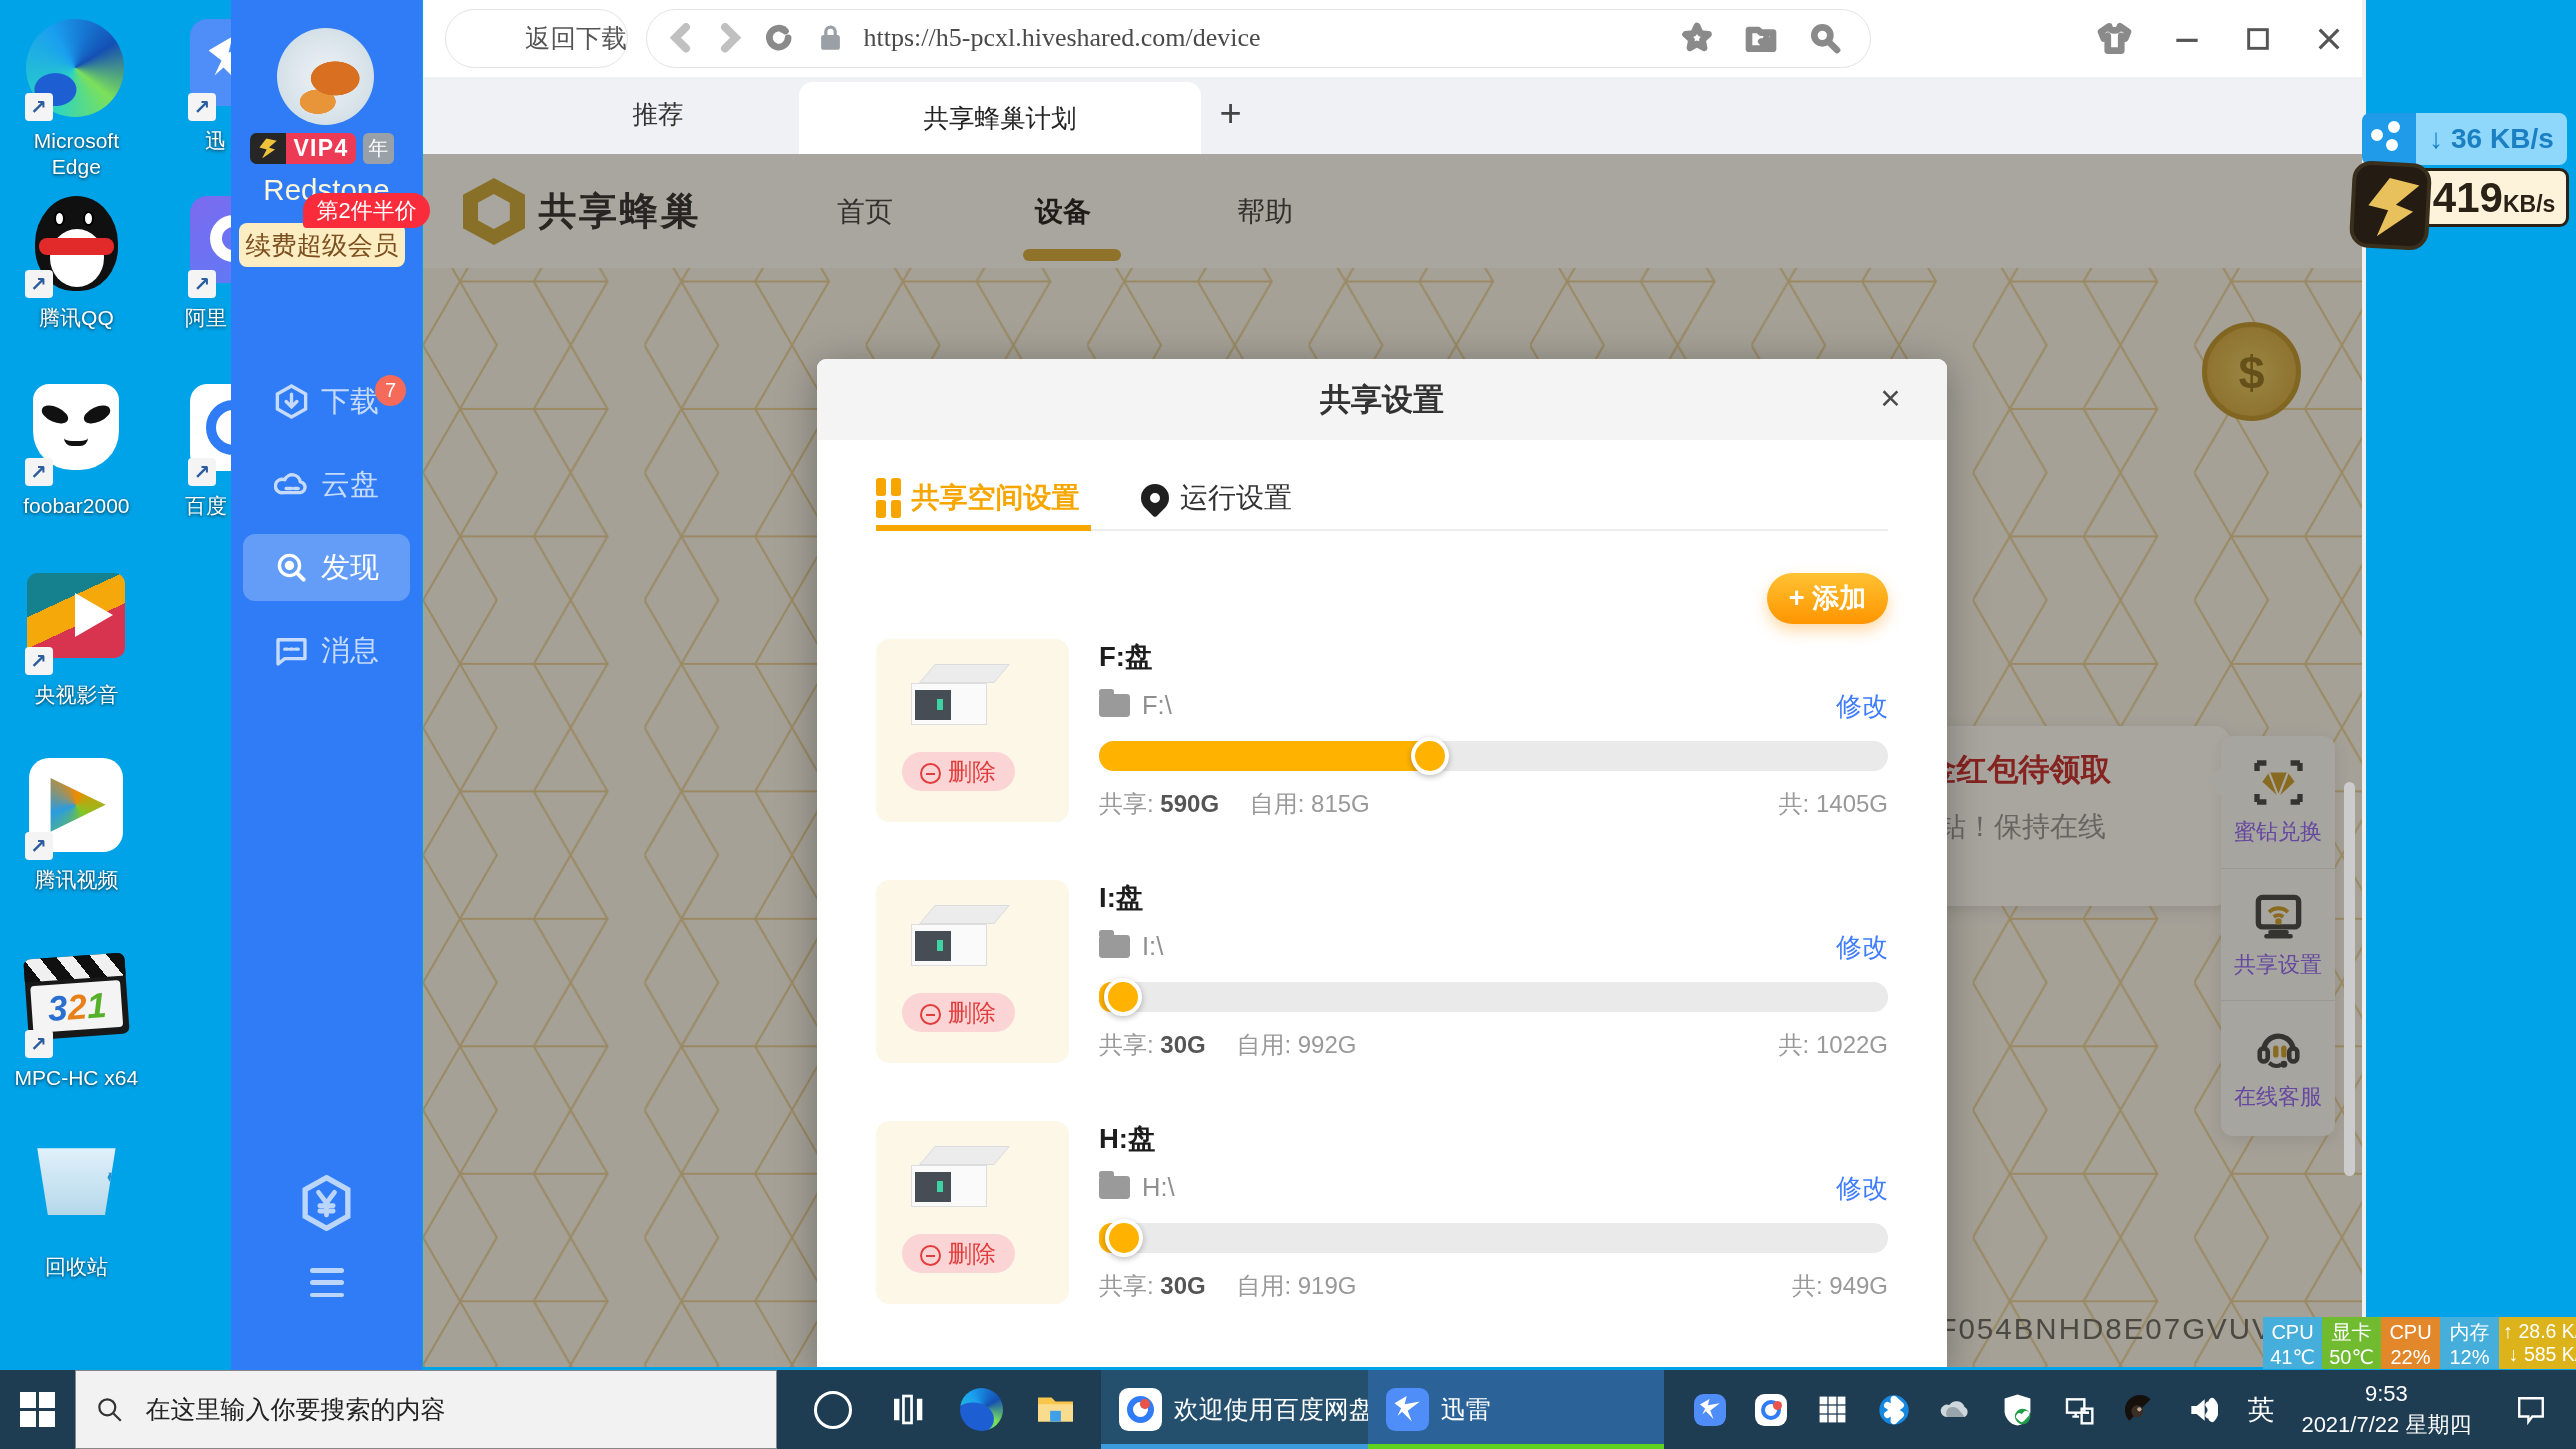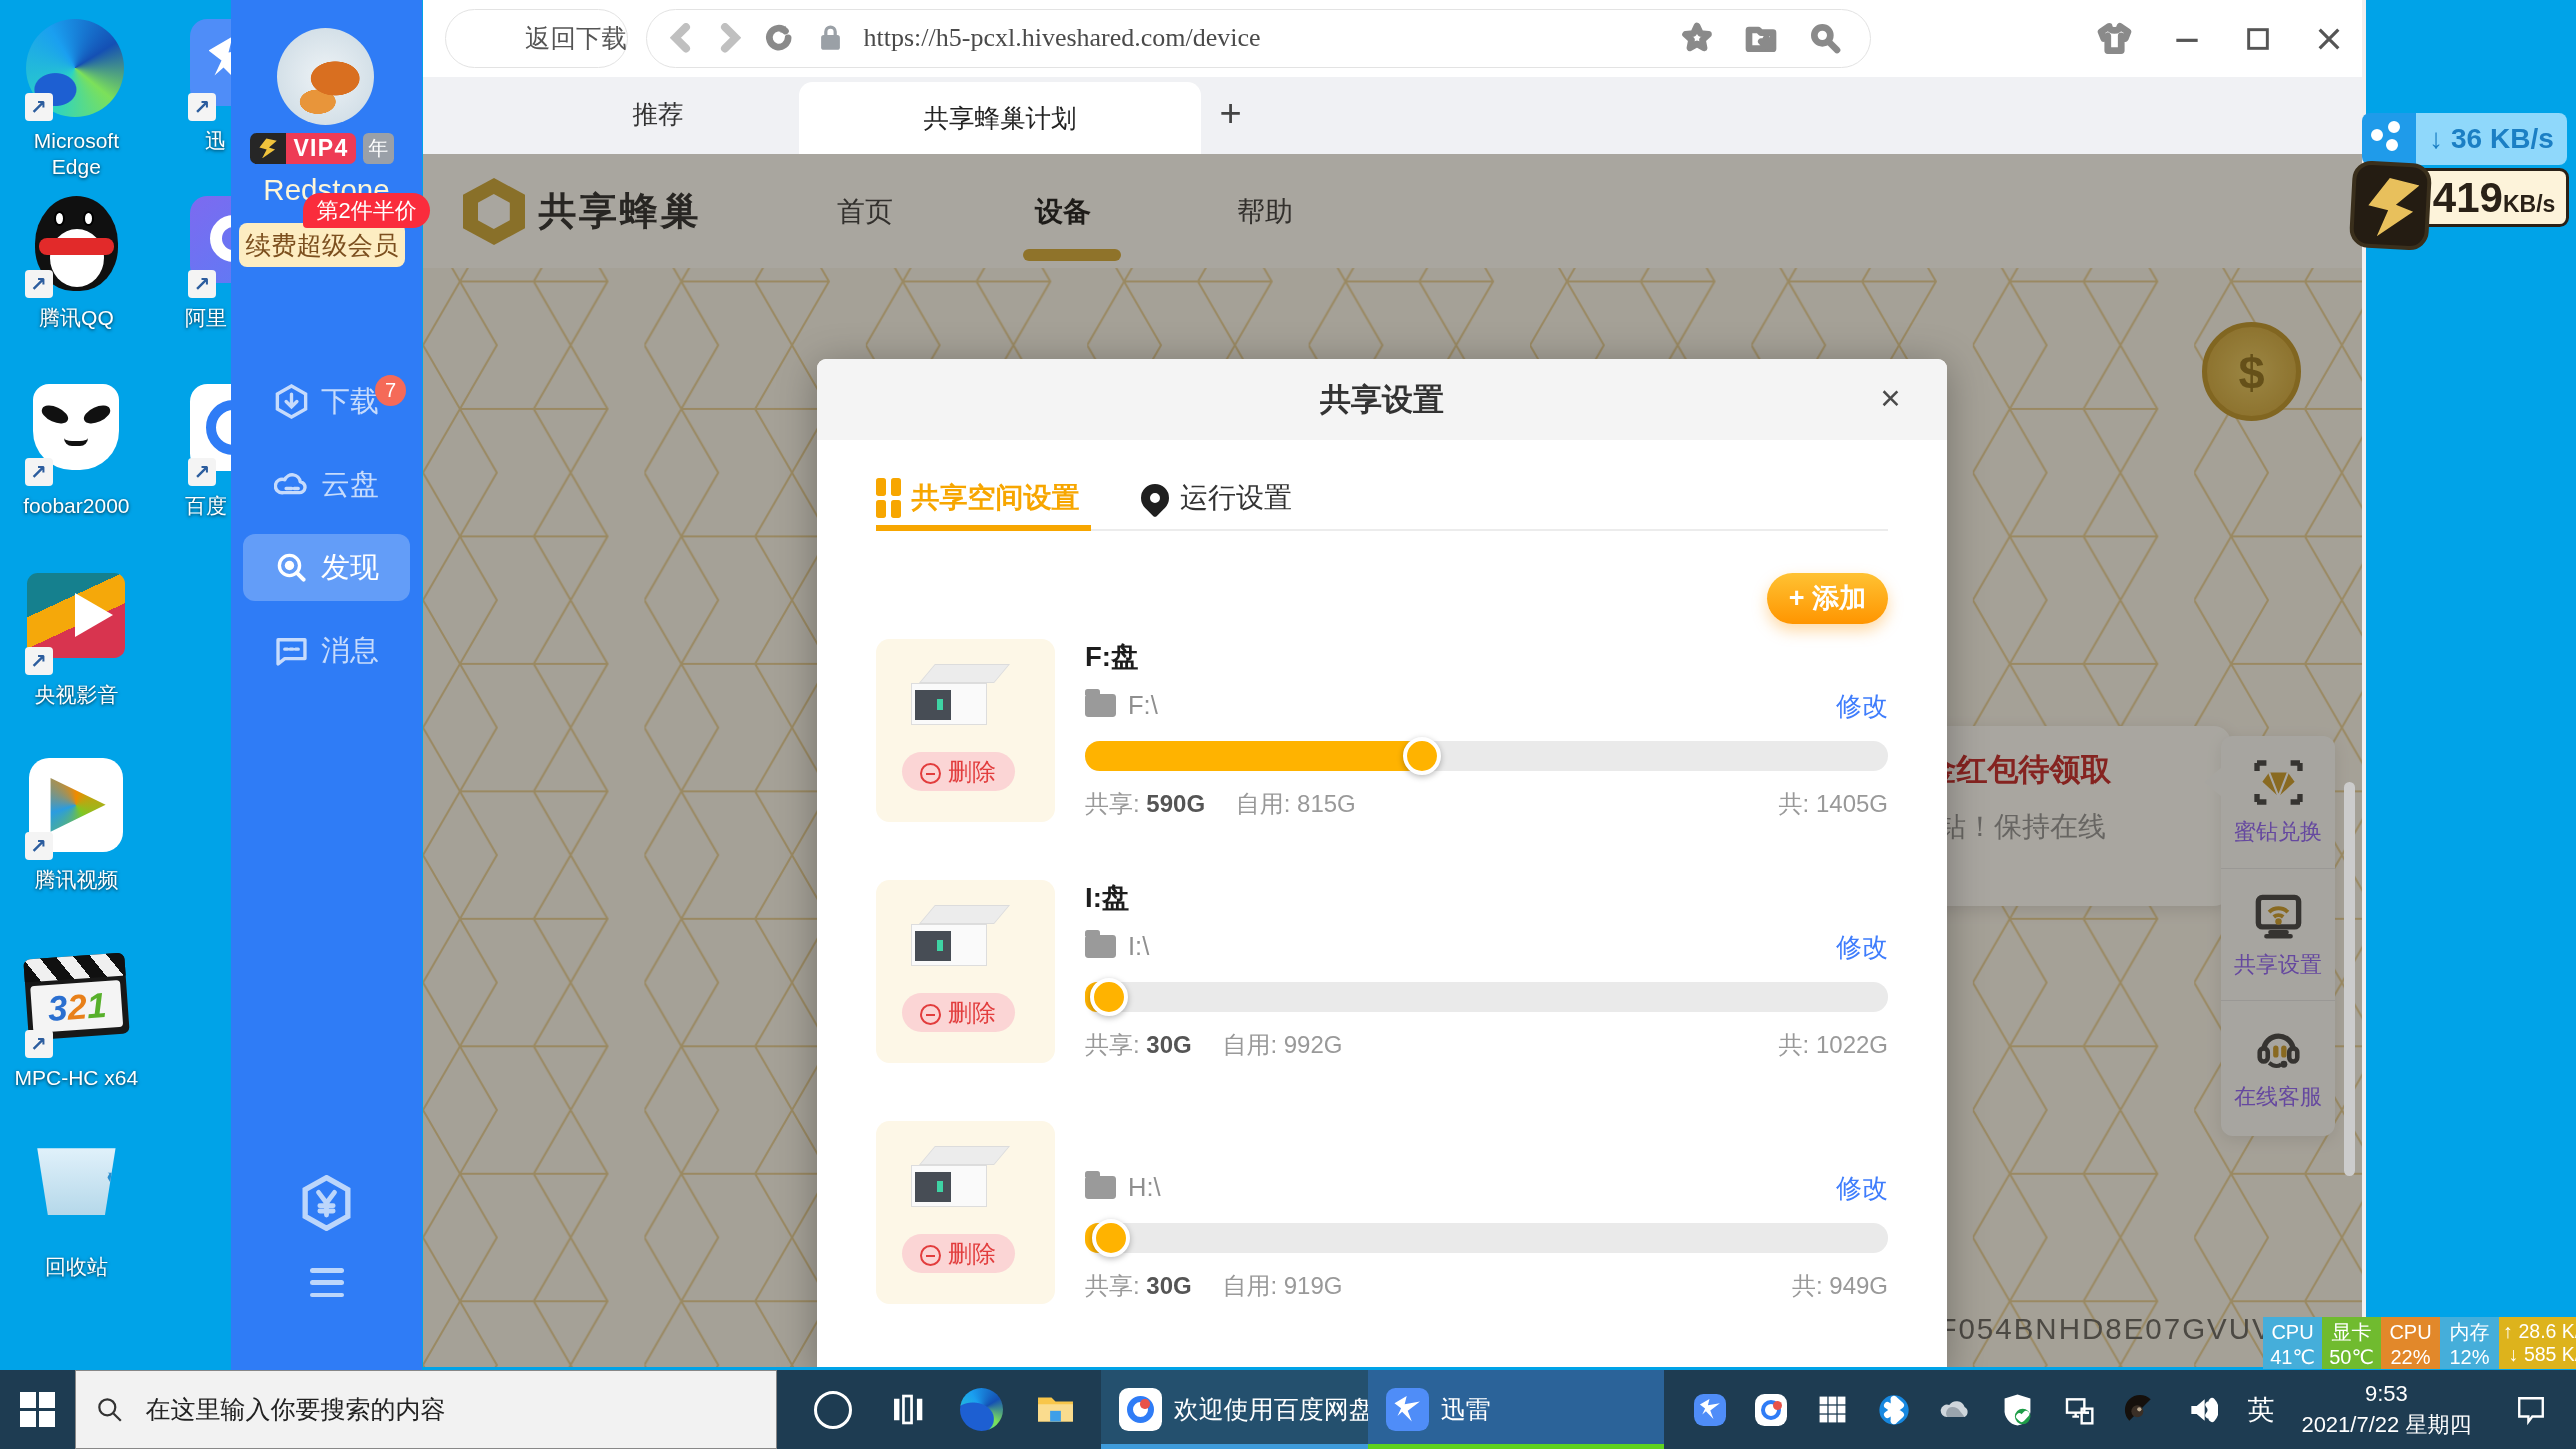--- a/index.html
+++ b/index.html
@@ -128,21 +128,21 @@
   .m-tab.on { color:#f7a600; font-weight:600; }
   .m-tab.off { color:#333; }
   .grid-ic { display:inline-grid; grid-template-columns:10px 10px; gap:4.7px; }
   .grid-ic i { width:10px; height:18px; background:#f7a600; border-radius:2.7px; }
   .pin-ic { width:28px; height:28px; background:#1f1f1f; border-radius:50% 50% 50% 2.7px; transform:rotate(-45deg); position:relative; }
   .pin-ic:after { content:""; position:absolute; left:8.7px; top:8.7px; width:10.7px; height:10.7px; background:#fff; border-radius:50%; }
   .m-underline { position:absolute; left:0; bottom:-2px; width:215px; height:6px; background:#f7a600; }
   .addrow { height:54px; margin-top:42px; position:relative; }
   .addbtn { position:absolute; right:0; top:0; width:121px; height:51px; border-radius:25.5px; background:linear-gradient(180deg,#ffc233,#ff9500); color:#fff; font-size:27px; font-weight:bold; text-align:center; line-height:51px; box-shadow:0 6.7px 14.8px rgba(255,150,0,.35); }
   .drow { display:flex; height:183px; margin-top:12px; margin-bottom:58px; }
-  .dcard { width:179px; background:#fdf7e7; border-radius:13.4px; position:relative; }
+  .dcard { width:193px; background:#fdf7e7; border-radius:13.4px; position:relative; }
   .d3 { position:absolute; left:35px; top:24px; width:94px; height:67px; }
   .d3 .top { position:absolute; left:16px; top:1.3px; width:75px; height:19px; background:#ececec; transform:skewX(-40deg); border:0.7px solid #dcdcdc; }
   .d3 .front { position:absolute; left:0; top:20px; width:76px; height:42px; background:#fafafa; border:0.7px solid #ddd; }
   .d3 .panel { position:absolute; left:4px; top:27px; width:36px; height:29.5px; background:#474d55; }
   .d3 .led { position:absolute; left:25.5px; top:36px; width:6.7px; height:11.4px; background:#3ed3a3; }
   .delbtn { position:absolute; left:25.5px; top:113px; width:113px; height:39px; background:#fbd5d5; border-radius:19.5px; color:#e23d3d; font-size:24px; line-height:39px; text-align:center; }
   .minus-c { display:inline-block; vertical-align:-4px; width:21.5px; height:21.5px; border:2px solid #e23d3d; border-radius:50%; position:relative; margin-right:6.7px; }
   .minus-c:after { content:""; position:absolute; left:4px; top:8px; width:9.4px; height:2.7px; background:#e23d3d; }
   .dinfo { flex:1; margin-left:30px; position:relative; }
   .dname { font-size:27.5px; font-weight:bold; color:#1d1d1d; }
@@ -581,20 +581,21 @@
             <div class="dcard">
               <div class="d3">
                   <span class="top"></span>
                   <span class="front"></span>
                   <span class="panel"></span>
                   <span class="led"></span>
                 </div>
               <div class="delbtn"><span class="minus-c"></span><span>删除</span></div>
             </div>
             <div class="dinfo">
+              <div class="dname">H:盘</div>
               <div class="dpath-row">
                   <span class="folder-ic"></span>
                   <span class="dpath">H:\</span>
                 </div>
               <div class="modlink">修改</div>
               <div class="dbar">
                 <div class="dfill" style="width: 3.2%;">
                     <span class="dknob"></span>
                   </div>
               </div>

